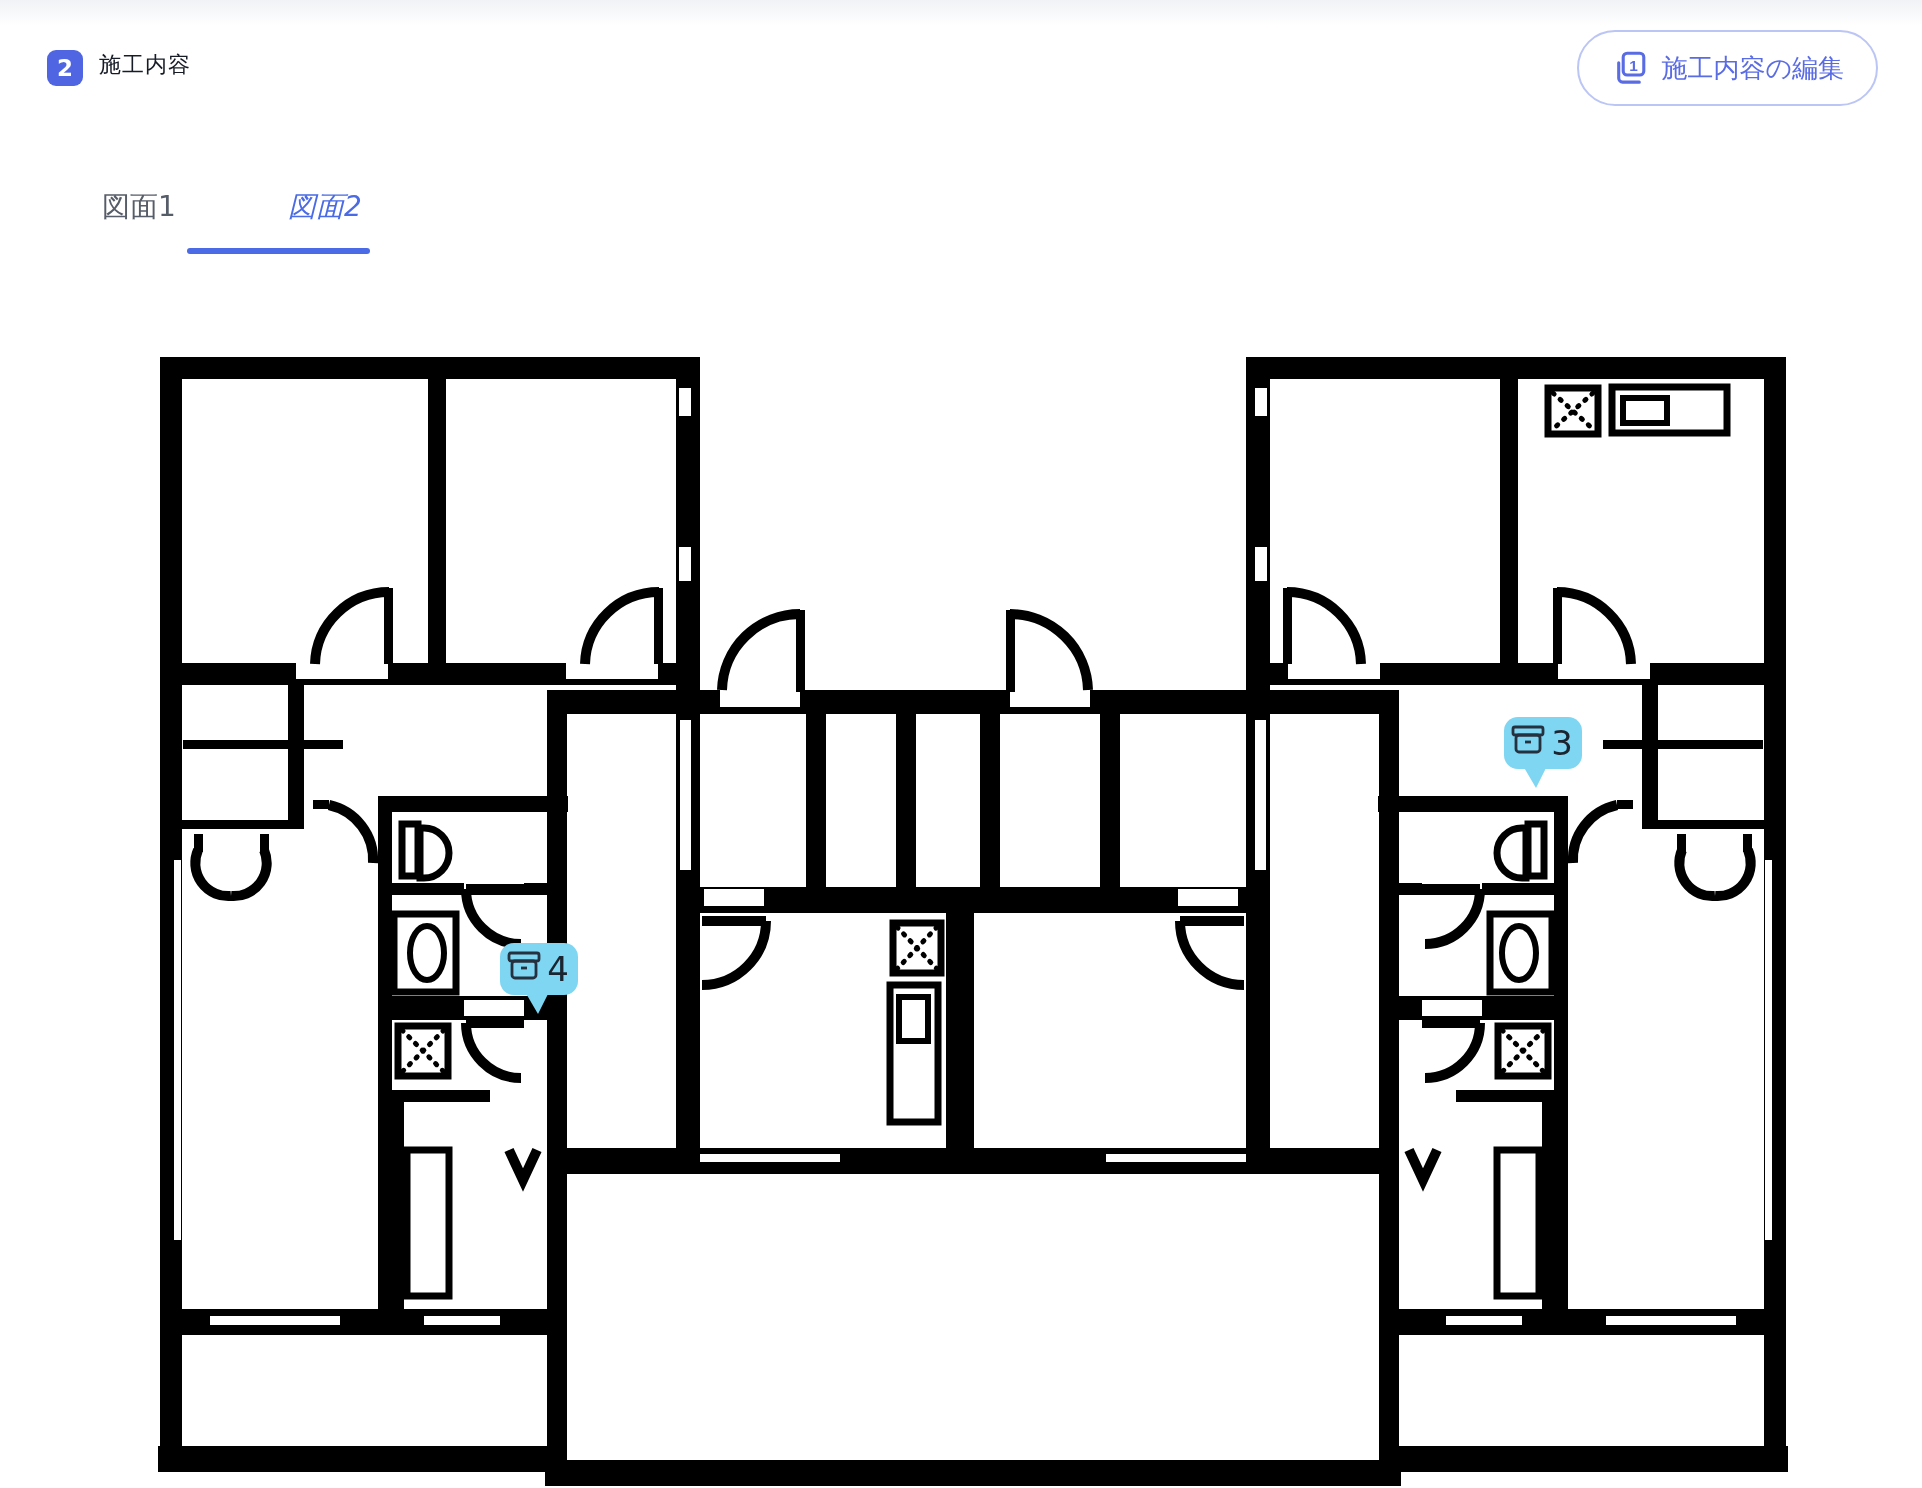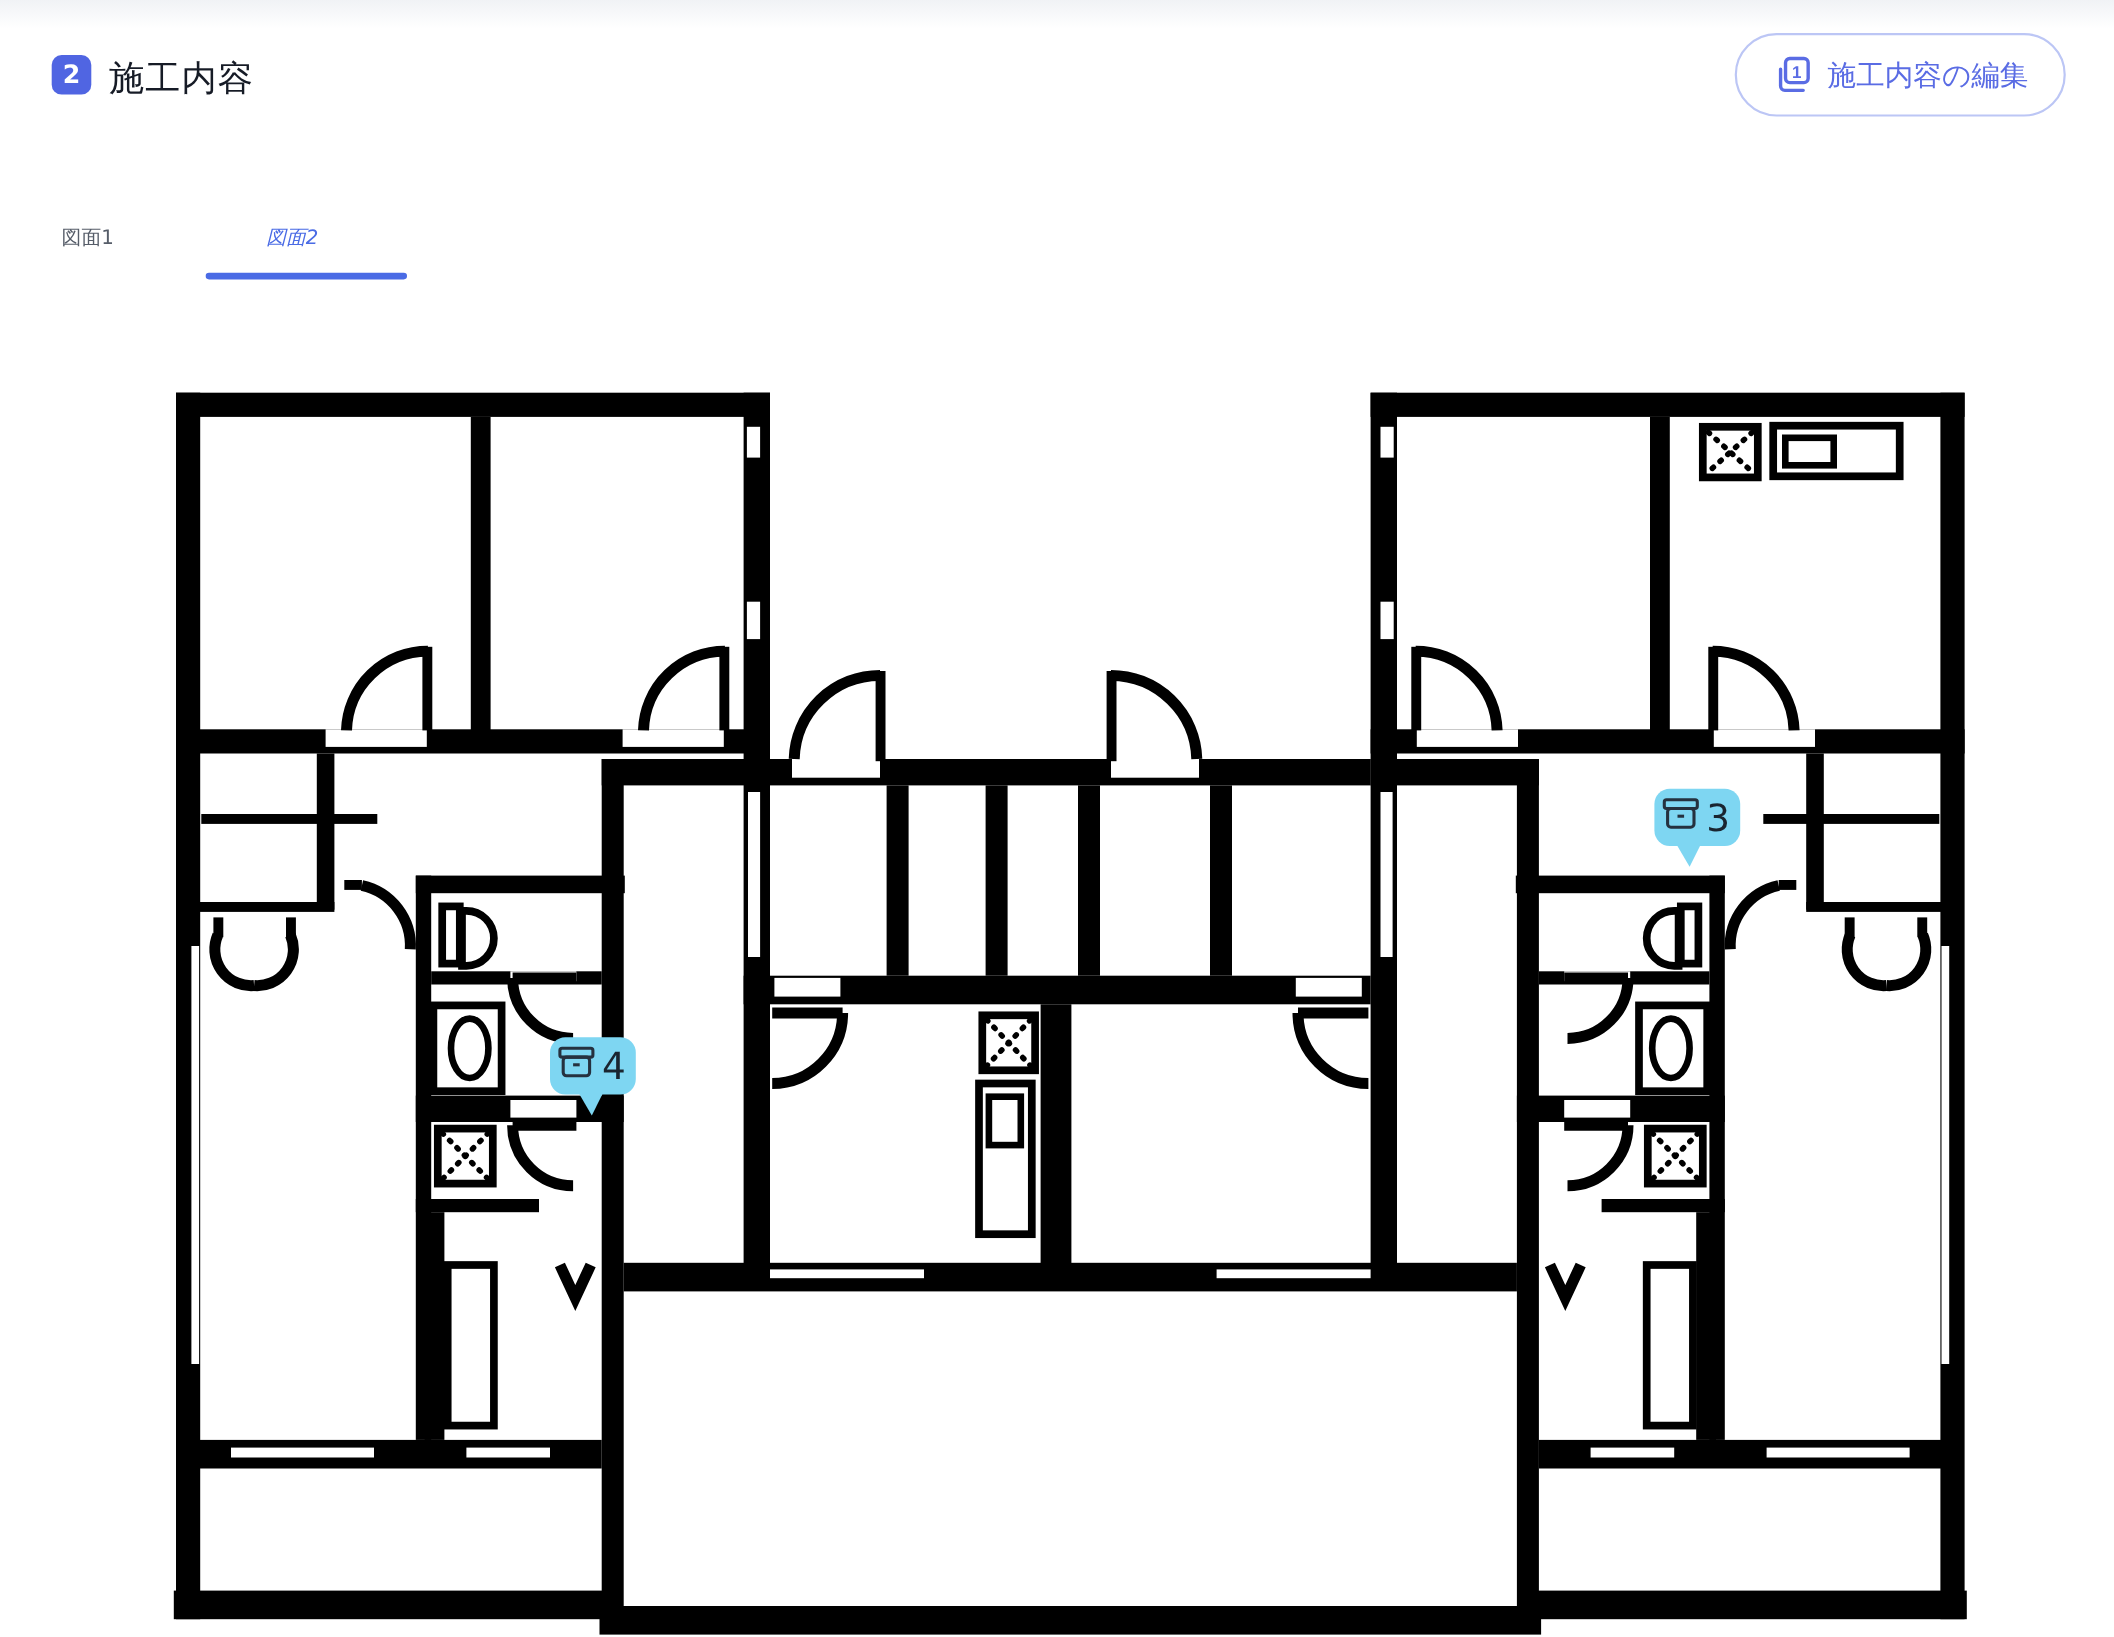--- a/index.html
+++ b/index.html
@@ -4,28 +4,28 @@
 <style>
   html,body{margin:0;padding:0;background:#ffffff;}
   body{width:1922px;height:1488px;position:relative;overflow:hidden;
        font-family:"DejaVu Sans","Liberation Sans",sans-serif;}
   .top-sheen{position:absolute;left:0;top:0;width:1922px;height:26px;
        background:linear-gradient(180deg,#edeff3 0%,#ffffff 100%);opacity:.8;}
   
   .step-badge{position:absolute;left:47px;top:50px;width:36px;height:36px;
        background:#5065e2;border-radius:9px;color:#fff;font-size:23px;font-weight:bold;
        display:flex;align-items:center;justify-content:center;}
-  .page-title{position:absolute;left:99px;top:50px;font-size:32px;color:#161b26;
+  .page-title{position:absolute;left:99px;top:50px;font-size:22px;color:#161b26;
        font-weight:500;letter-spacing:1px;}
   .edit-btn{position:absolute;right:44px;top:30px;height:76px;display:flex;align-items:center;
        gap:14px;padding:0 32px;border:2px solid #bcc6f5;border-radius:40px;background:#fff;
        color:#5a6ce4;font-size:26px;cursor:pointer;box-sizing:border-box;}
   .edit-btn svg{display:block;}
   
-  .tab{position:absolute;top:204px;font-size:18px;}
+  .tab{position:absolute;top:188px;font-size:28px;margin-left:46px;}
   .tab-1{left:56px;color:#565d69;}
   .tab-2{left:242px;color:#4a6be5;font-style:italic;}
   .tab-underline{position:absolute;left:187px;top:248px;width:183px;height:6px;
        background:#4a6be5;border-radius:3px;}
   
   .plan-svg{position:absolute;left:0;top:0;}
   .w{fill:#000;}
   .g{fill:#fff;}
   .arc{fill:none;stroke:#000;stroke-width:10;}
   .leaf{fill:#000;}

